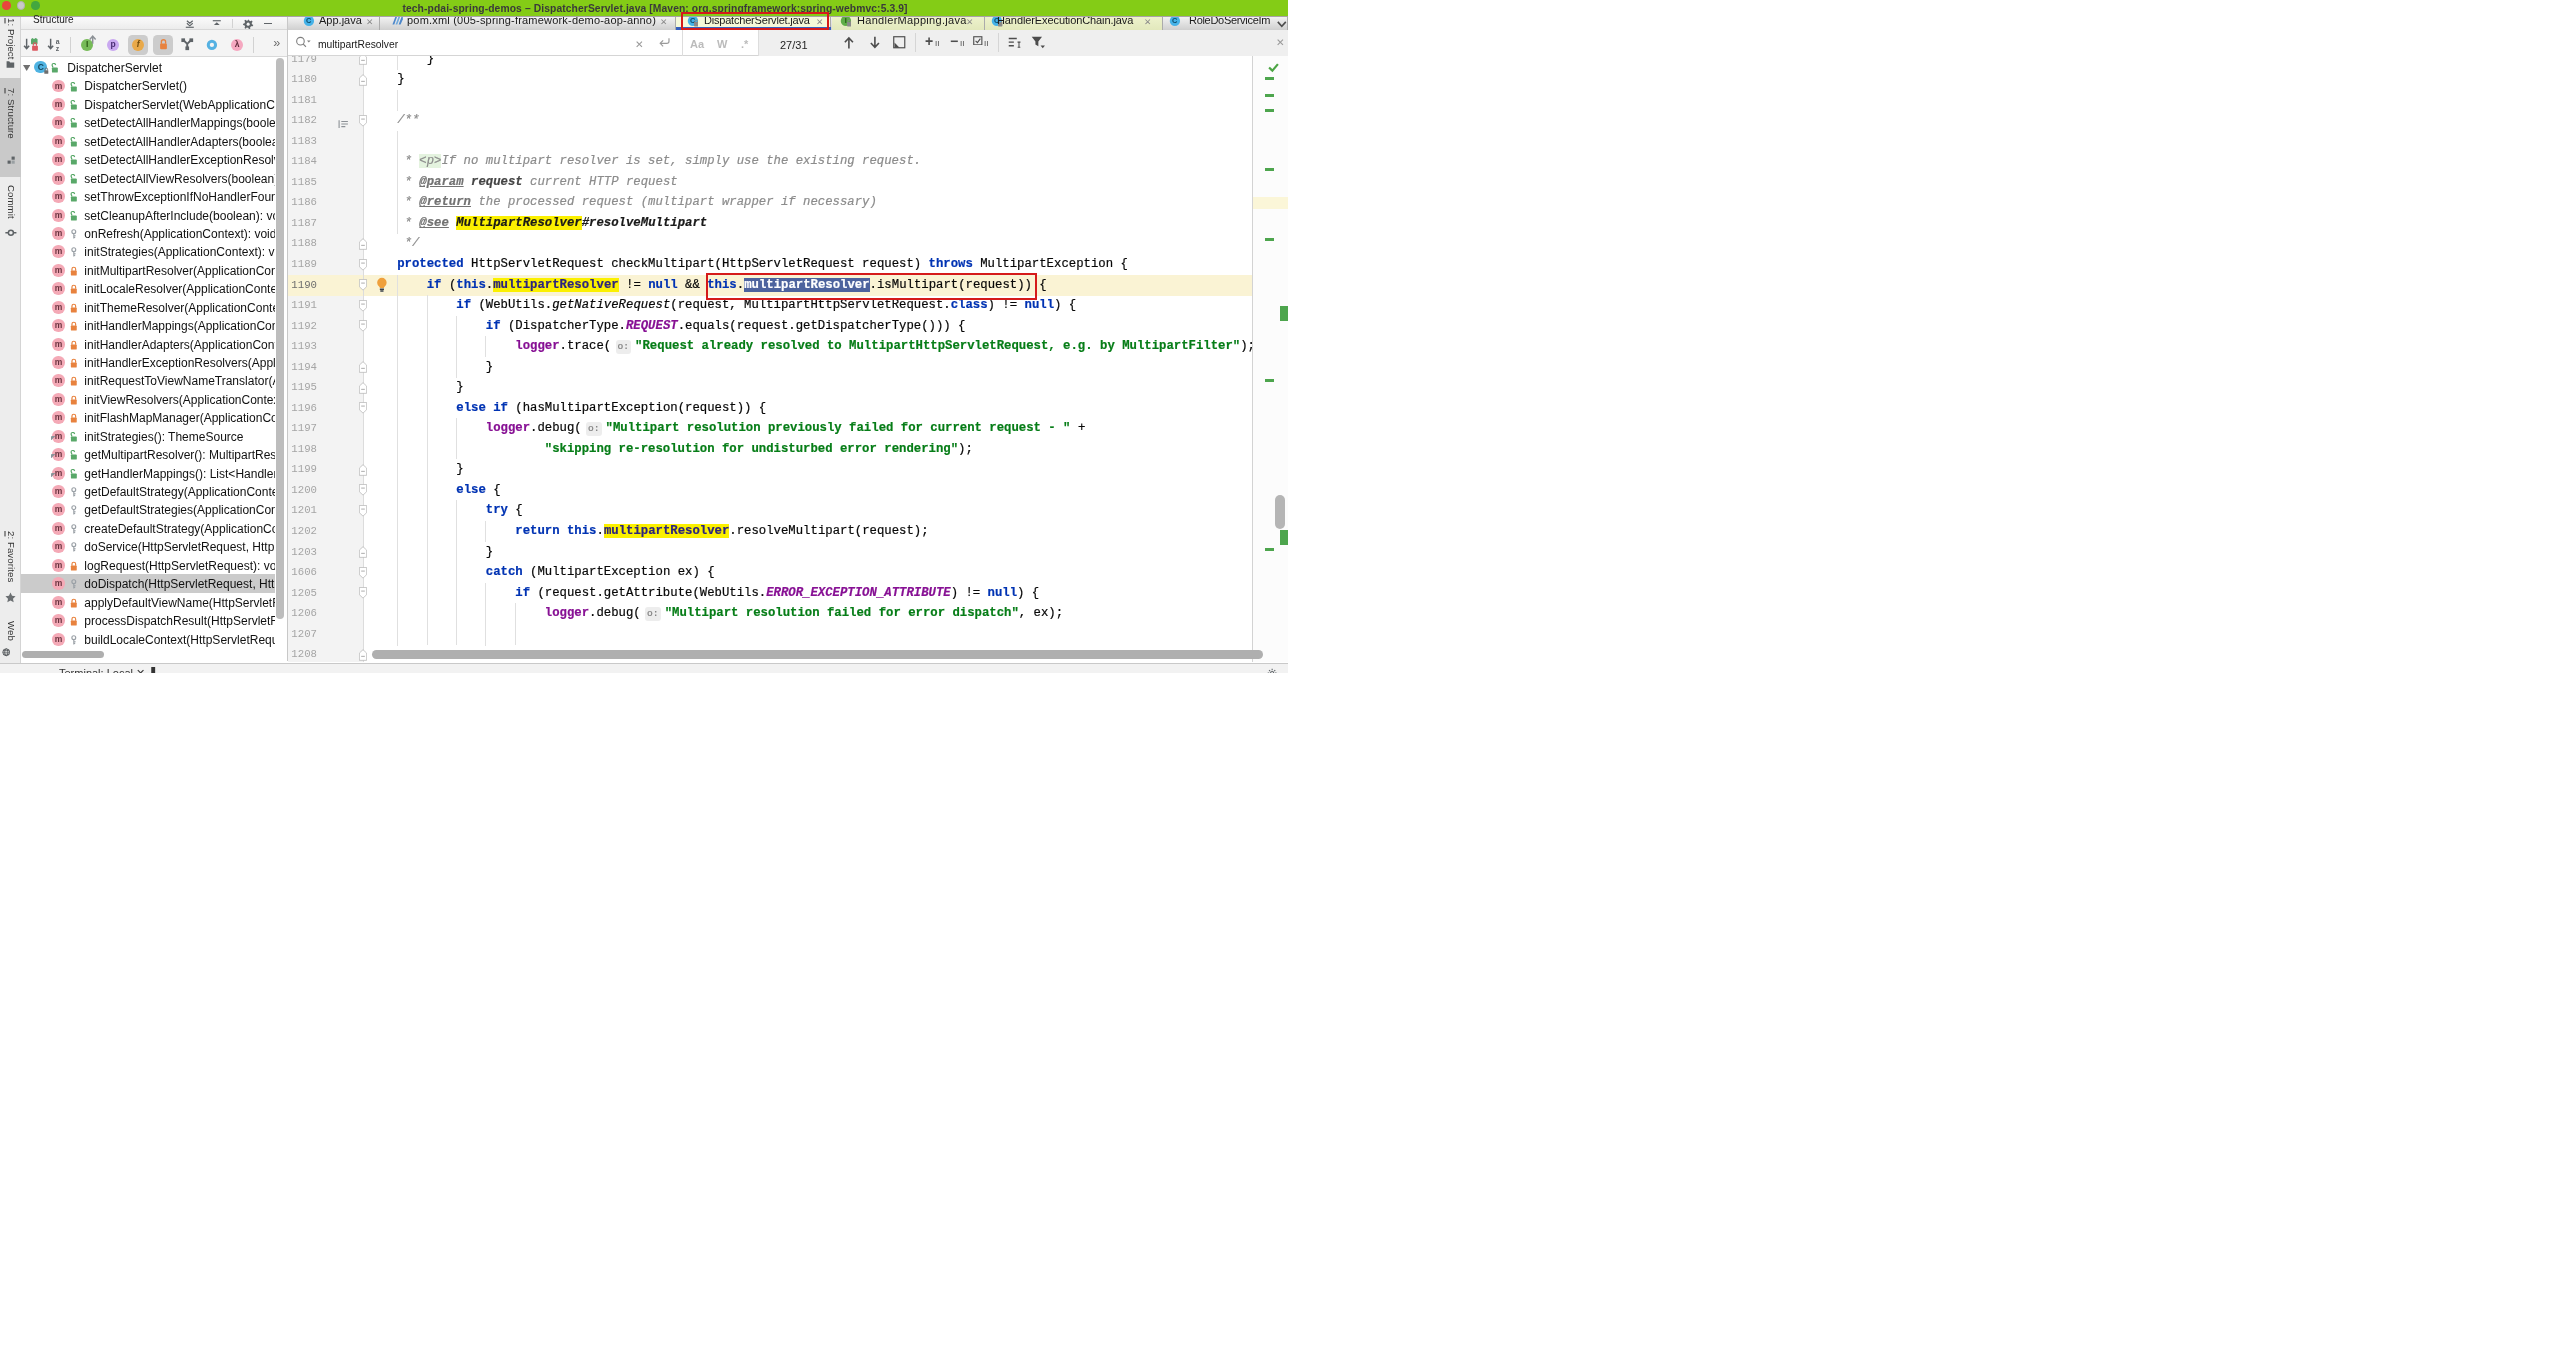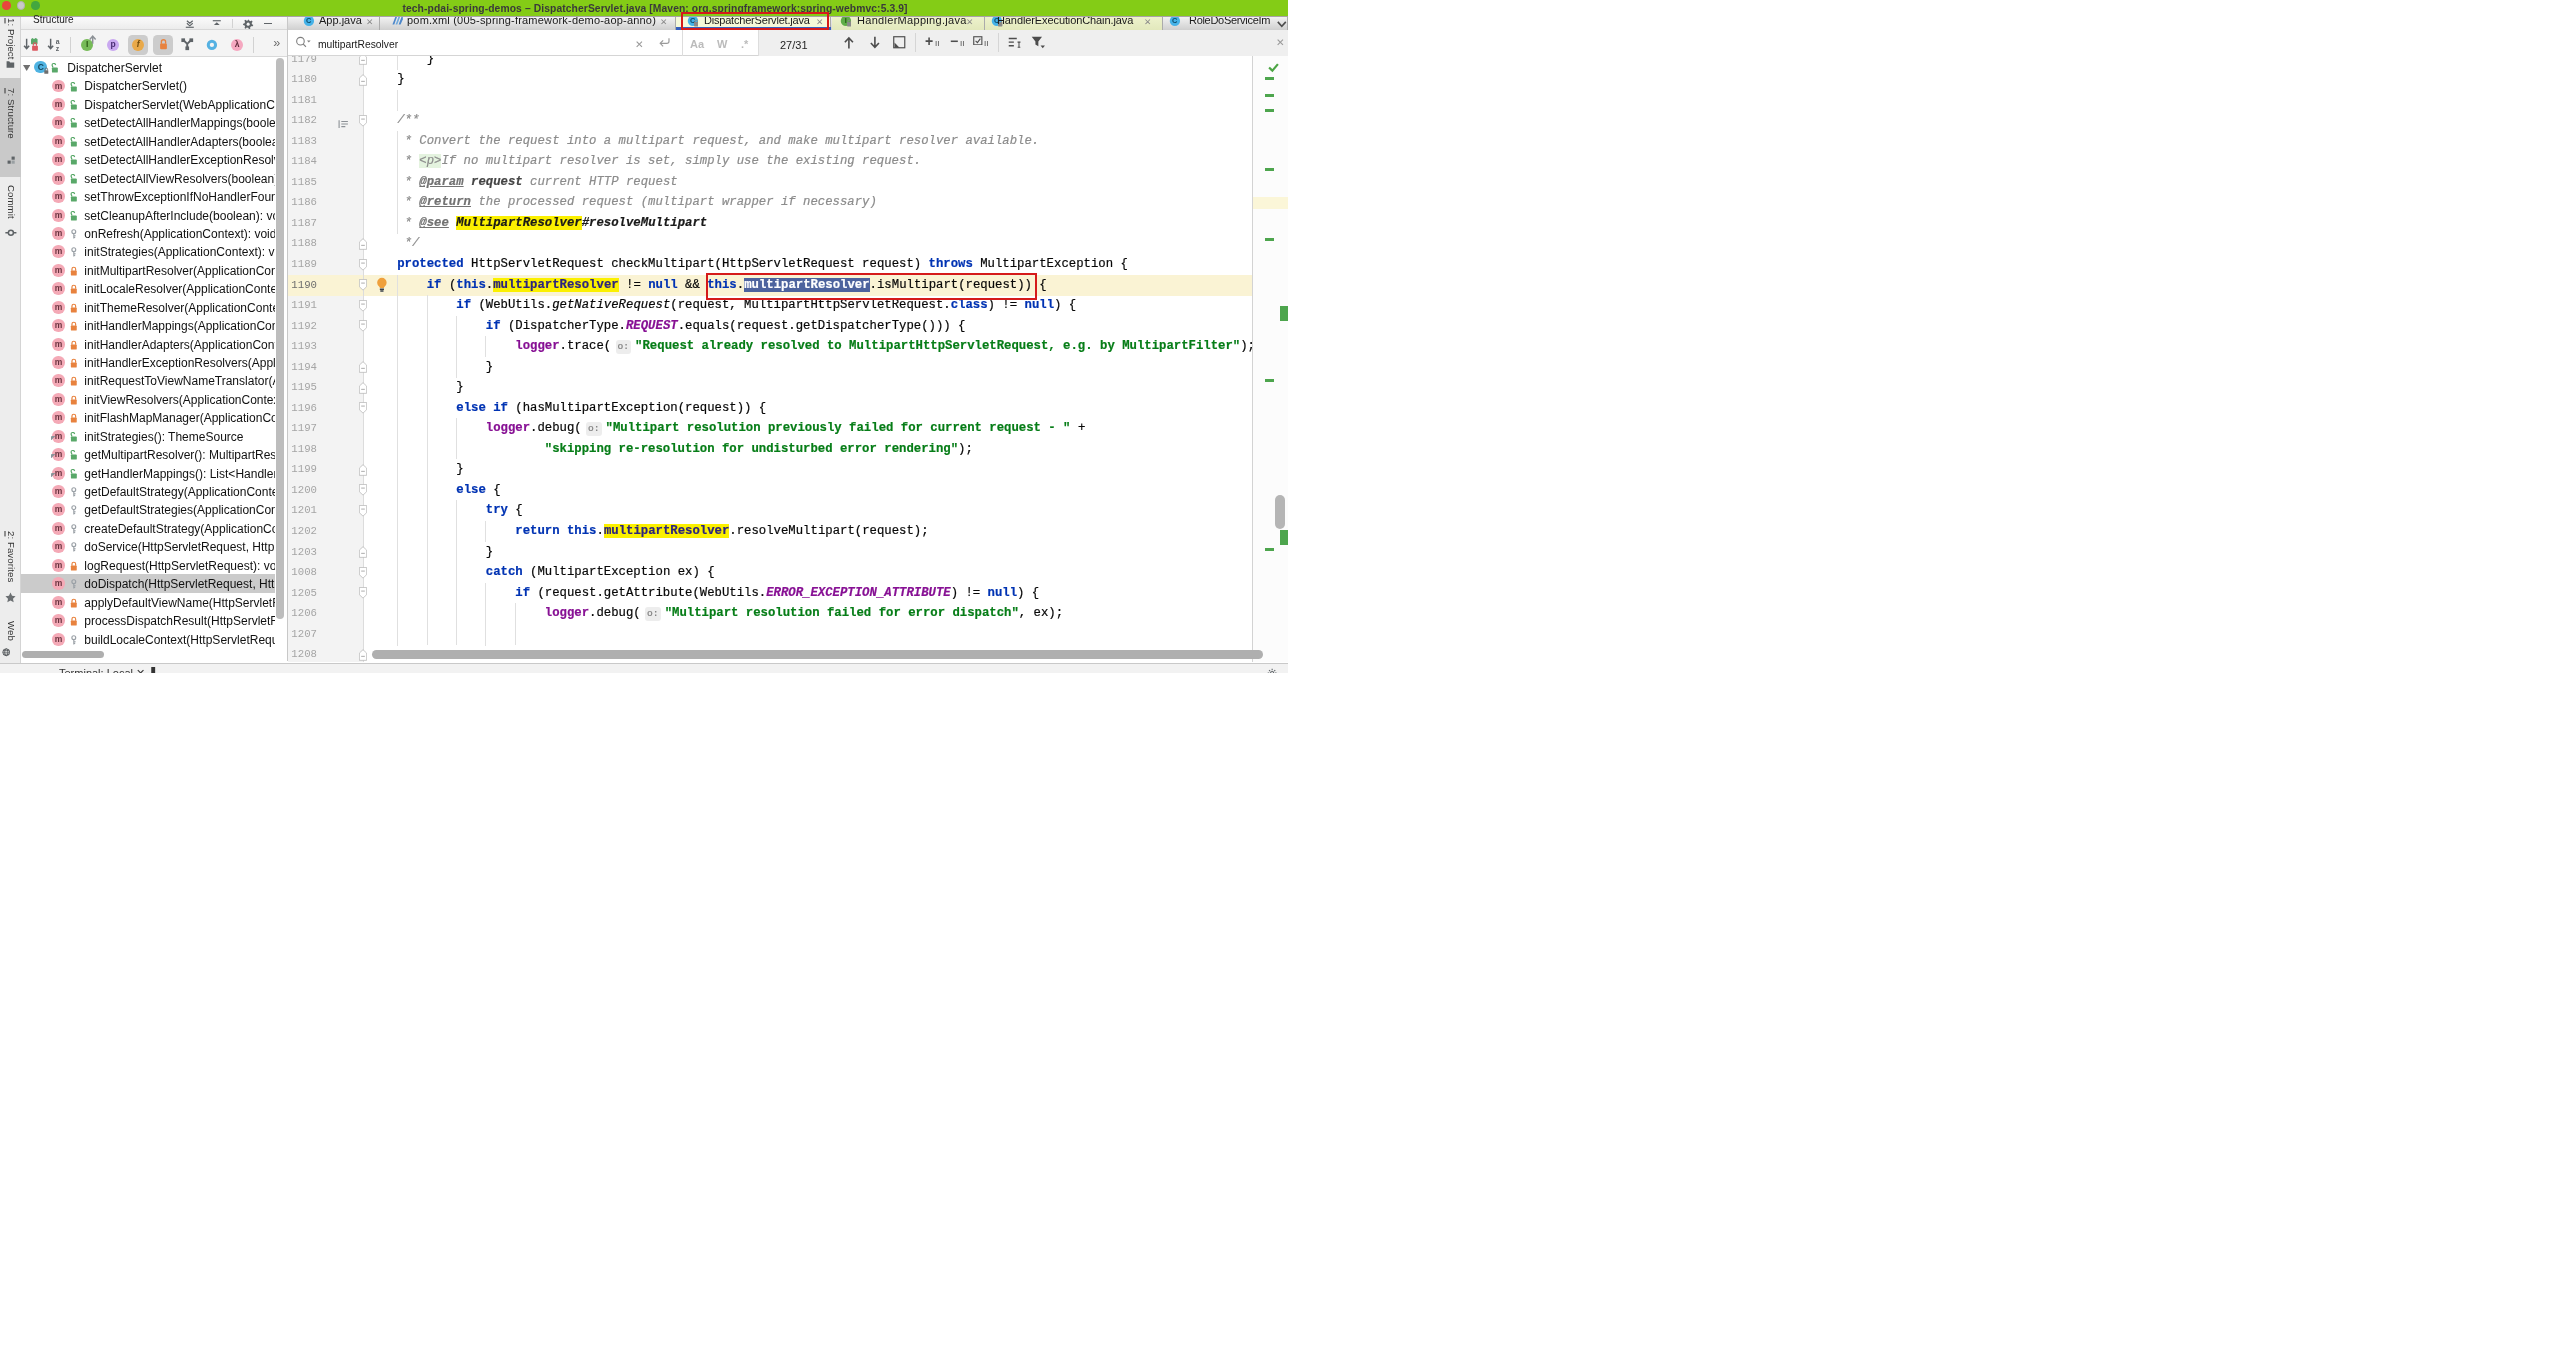--- a/index.html
+++ b/index.html
@@ -589,21 +589,21 @@
 <div class="ln" style="top:301px;color:#A5A5A5">1194</div>
 <div class="ln" style="top:321px;color:#A5A5A5">1195</div>
 <div class="ln" style="top:342px;color:#A5A5A5">1196</div>
 <div class="ln" style="top:362px;color:#A5A5A5">1197</div>
 <div class="ln" style="top:383px;color:#A5A5A5">1198</div>
 <div class="ln" style="top:403px;color:#A5A5A5">1199</div>
 <div class="ln" style="top:424px;color:#A5A5A5">1200</div>
 <div class="ln" style="top:444px;color:#A5A5A5">1201</div>
 <div class="ln" style="top:465px;color:#A5A5A5">1202</div>
 <div class="ln" style="top:486px;color:#A5A5A5">1203</div>
-<div class="ln" style="top:506px;color:#A5A5A5">1008</div>
+<div class="ln" style="top:506px;color:#A5A5A5">1606</div>
 <div class="ln" style="top:527px;color:#A5A5A5">1205</div>
 <div class="ln" style="top:547px;color:#A5A5A5">1206</div>
 <div class="ln" style="top:568px;color:#A5A5A5">1207</div>
 <div class="ln" style="top:588px;color:#A5A5A5">1208</div>
  </div>
  <div id="foldline" class="abs"></div>
  <div id="code" class="abs">
    <div class="abs" style="left:0;top:219px;width:888px;height:20.5px;background:#FAF3D4"></div>
    <div class="guide" style="left:33px;top:34px;height:20.5px"></div>
 <div class="guide" style="left:33px;top:75px;height:103px"></div>
@@ -615,21 +615,20 @@
 <div class="guide" style="left:92px;top:362px;height:41px"></div>
 <div class="guide" style="left:92px;top:444px;height:145px"></div>
 <div class="guide" style="left:121px;top:280px;height:20.5px"></div>
 <div class="guide" style="left:121px;top:465px;height:20.5px"></div>
 <div class="guide" style="left:121px;top:527px;height:63px"></div>
 <div class="guide" style="left:151px;top:547px;height:42px"></div>
    <div class="cl" style="top:-7.3px">        }</div>
 <div class="cl" style="top:13.2px">    }</div>
 <div class="cl" style="top:34px"></div>
 <div class="cl" style="top:54px"><span class="cm">    /**</span></div>
-<div class="cl" style="top:75px"><span class="cm">     * Convert the request into a multipart request, and make multipart resolver available.</span></div>
 <div class="cl" style="top:95px"><span class="cm">     * <span style="background:#E4F3DF">&lt;p&gt;</span>If no multipart resolver is set, simply use the existing request.</span></div>
 <div class="cl" style="top:136px"><span class="cm">     * <span class="dt">@return</span> the processed request (multipart wrapper if necessary)</span></div>
 <div class="cl" style="top:116px"><span class="cm">     * <span class="dt">@param</span> <span class="dp">request</span> current HTTP request</span></div>
 <div class="cl" style="top:157px"><span class="cm">     * <span class="dt">@see</span> <span class="dr"><span class="hl">MultipartResolver</span>#resolveMultipart</span></span></div>
 <div class="cl" style="top:177px"><span class="cm">     */</span></div>
 <div class="cl" style="top:198px">    <span class="kw">protected</span> HttpServletRequest checkMultipart(HttpServletRequest request) <span class="kw">throws</span> MultipartException {</div>
 <div class="cl" style="top:219px">        <span class="kw">if</span> (<span class="kw">this</span>.<span class="hl f2">multipartResolver</span> != <span class="kw">null</span> &amp;&amp; <span class="kw">this</span>.<span class="se">multipartResolver</span>.isMultipart(request)) {</div>
 <div class="cl" style="top:239px">            <span class="kw">if</span> (WebUtils.<span class="im">getNativeRequest</span>(request, MultipartHttpServletRequest.<span class="kw">class</span>) != <span class="kw">null</span>) {</div>
 <div class="cl" style="top:260px">                <span class="kw">if</span> (DispatcherType.<span class="sf">REQUEST</span>.equals(request.getDispatcherType())) {</div>
 <div class="cl" style="top:280px">                    <span class="fl">logger</span>.trace(<span class="chip">o:</span><span class="st">"Request already resolved to MultipartHttpServletRequest, e.g. by MultipartFilter"</span>);</div>

